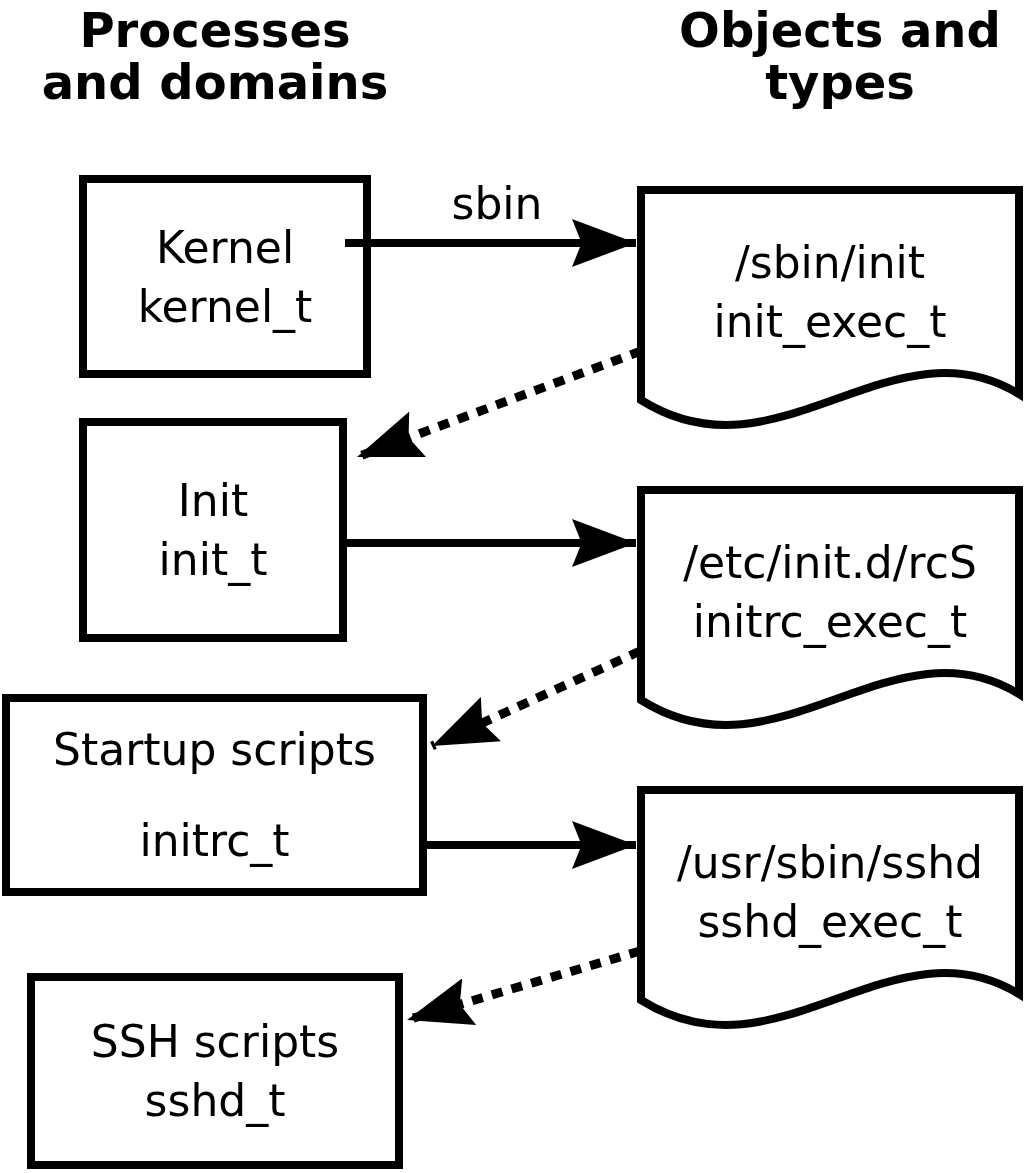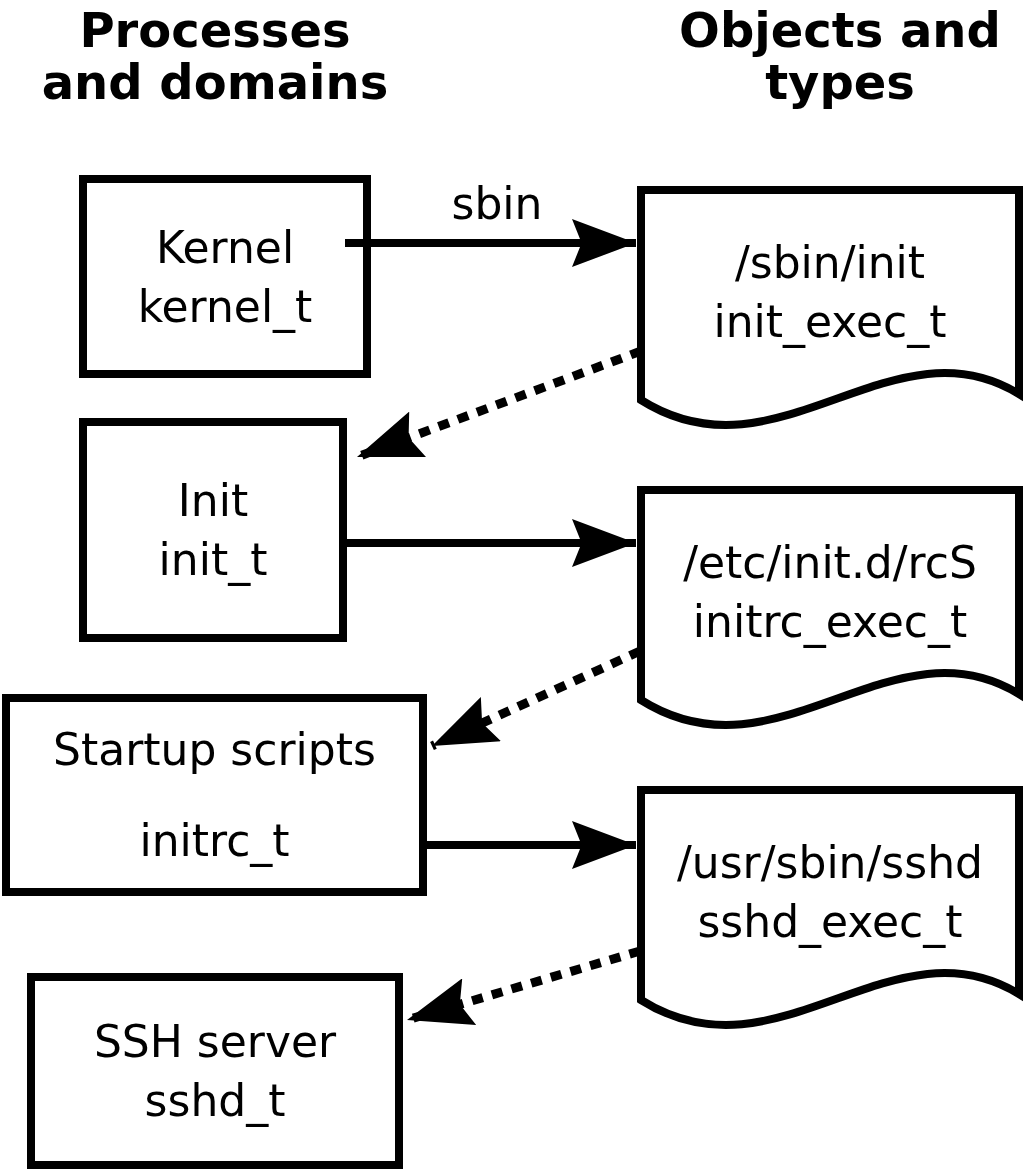--- a/index.html
+++ b/index.html
@@ -94,21 +94,21 @@
     <span>Init</span>
     <span>init_t</span>
   </div>
 
   <div class="pbox" id="pbox-initrc">
     <span>Startup scripts</span>
     <span>initrc_t</span>
   </div>
 
   <div class="pbox" id="pbox-sshd">
-    <span>SSH server</span>
+    <span>SSH scripts</span>
     <span>sshd_t</span>
   </div>
 
   <div class="docnode" id="doc-init">
     <svg class="docshape" width="386" height="252" viewBox="0 0 386 252">
       <path d="M 4 4 L 382 4 L 382 208 C 255 130 140 300 4 214 Z" fill="#ffffff" stroke="#000000" stroke-width="8" stroke-linejoin="miter"></path>
     </svg>
     <div class="doc-text">
       <span>/sbin/init</span>
       <span>init_exec_t</span>

